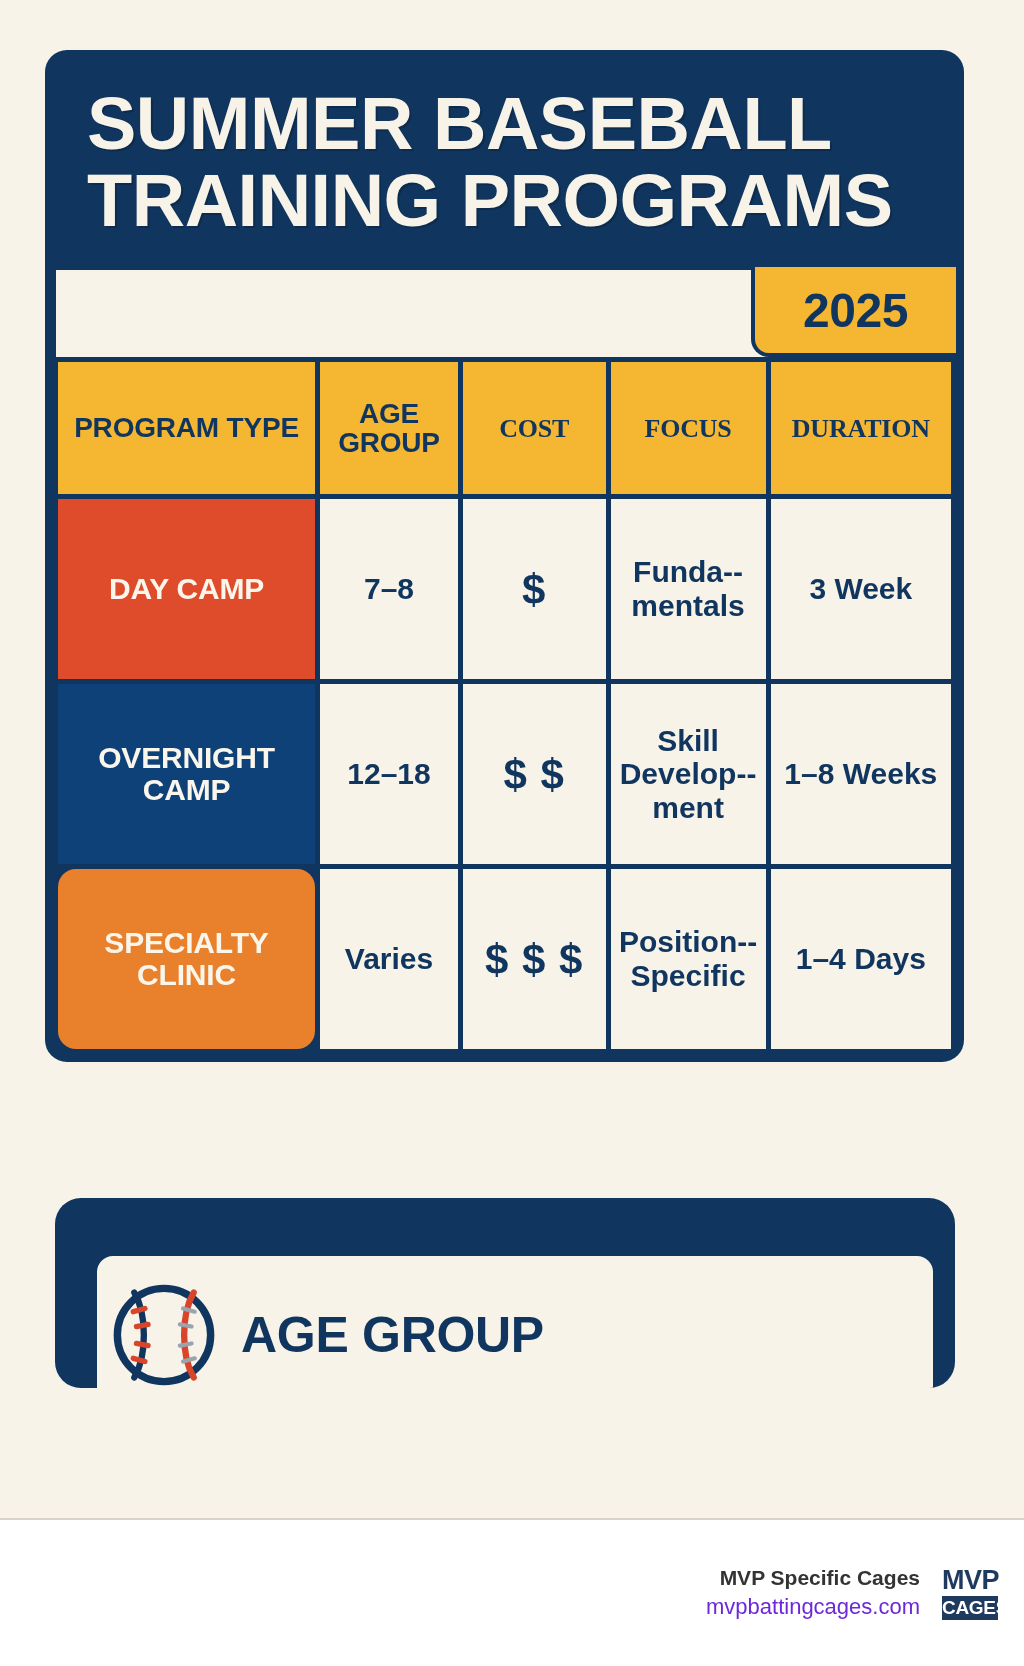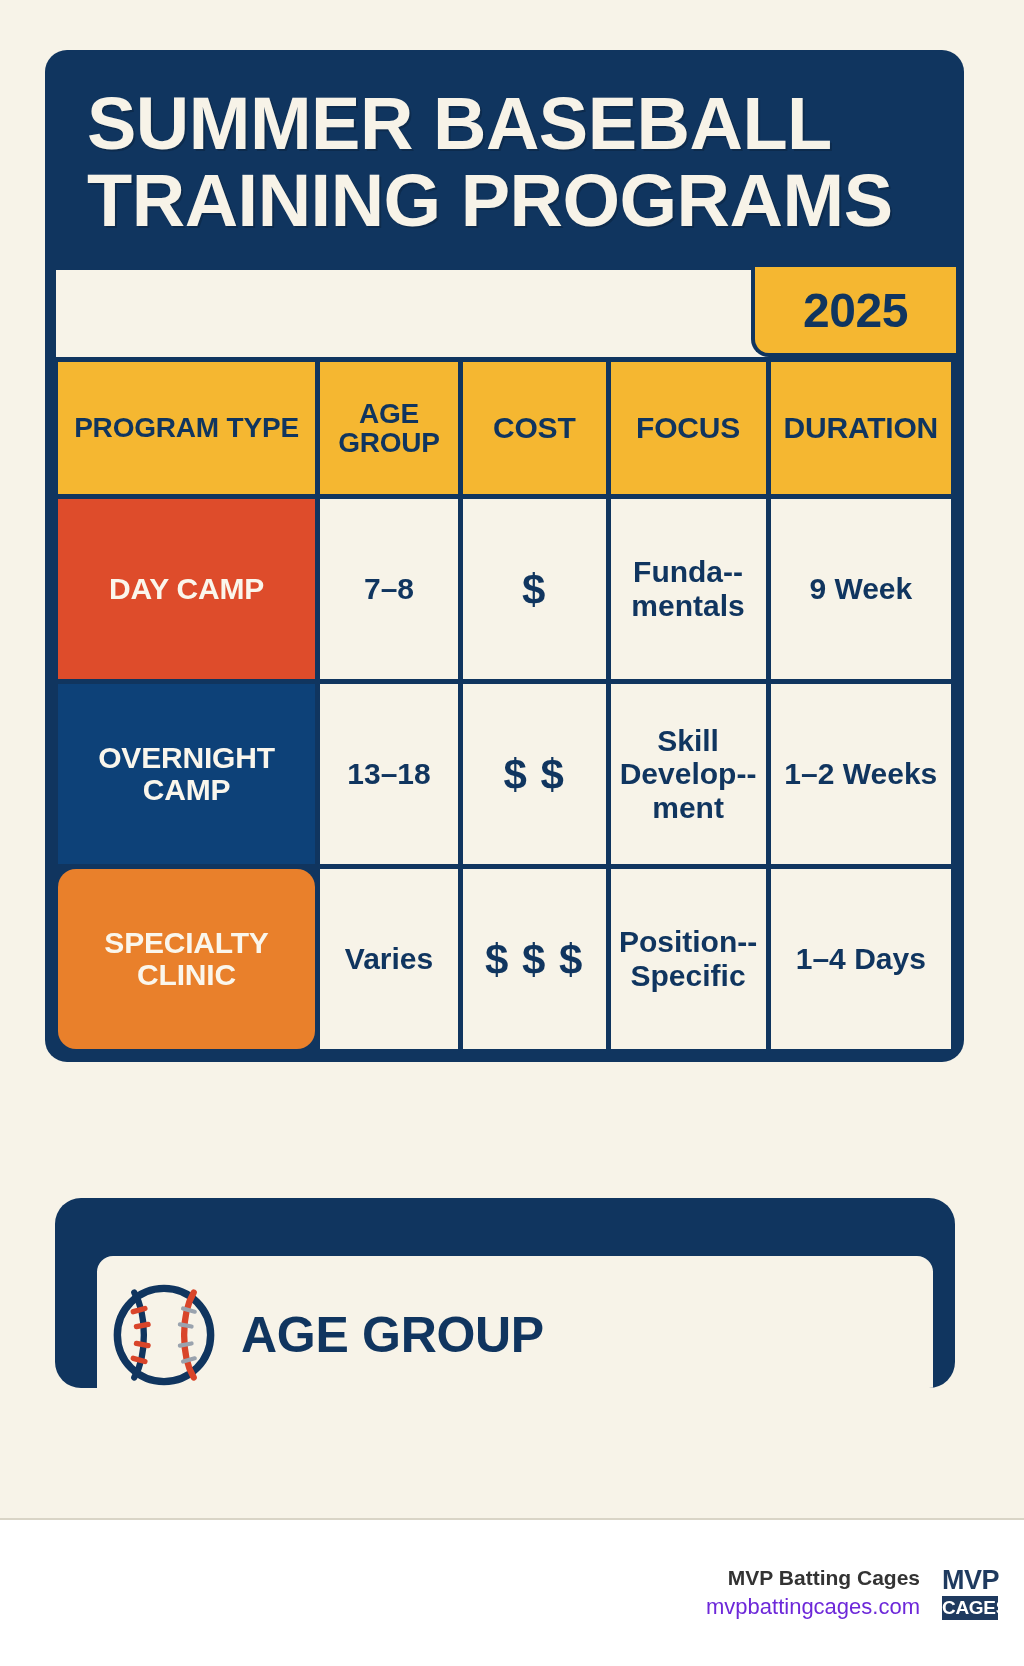--- a/index.html
+++ b/index.html
@@ -124,21 +124,21 @@
     line-height: 1.04;
     text-transform: uppercase;
     height: 132px;
     display: flex;
     align-items: center;
     justify-content: center;
     padding: 23px 4px;
     box-sizing: border-box;
     letter-spacing: -0.2px;
   }
-  .hcell.narrow { font-size: 30px; }
+  .hcell.narrow { font-size: 26px; font-family: Liberation Serif, serif; }
 
   .rowlabel {
     color: #FAF6EC;
     font-weight: 900;
     font-size: 30px;
     line-height: 1.06;
     text-transform: uppercase;
     height: 100%;
     min-height: 180px;
     display: flex;
@@ -327,38 +327,38 @@
             <td>
               <div class="dcell">7–8</div>
             </td>
             <td>
               <div class="dcell cost">$</div>
             </td>
             <td>
               <div class="dcell">Funda-­mentals</div>
             </td>
             <td>
-              <div class="dcell">9 Week</div>
+              <div class="dcell">3 Week</div>
             </td>
           </tr>
           <tr>
             <td>
               <div class="rowlabel r2">OVERNIGHT CAMP</div>
             </td>
             <td>
-              <div class="dcell">13–18</div>
+              <div class="dcell">12–18</div>
             </td>
             <td>
               <div class="dcell cost">$ $</div>
             </td>
             <td>
               <div class="dcell">Skill Develop-­ment</div>
             </td>
             <td>
-              <div class="dcell">1–2 Weeks</div>
+              <div class="dcell">1–8 Weeks</div>
             </td>
           </tr>
           <tr>
             <td>
               <div class="rowlabel r3">SPECIALTY CLINIC</div>
             </td>
             <td>
               <div class="dcell">Varies</div>
             </td>
             <td>
@@ -396,21 +396,21 @@
         </g>
       </svg>
       <div class="legend-label">AGE GROUP</div>
     </div>
   </div>
 
   <div class="footer-rule"></div>
   <div class="footer">
     <div class="footer-content">
       <div class="footer-text">
-        <div class="footer-brand">MVP Batting Cages</div>
+        <div class="footer-brand">MVP Specific Cages</div>
         <div class="footer-url">mvpbattingcages.com</div>
       </div>
       <div class="logo">
         <div class="logo-top">MVP</div>
         <div class="logo-bot">CAGES</div>
       </div>
     </div>
   </div>
 
 </div>

